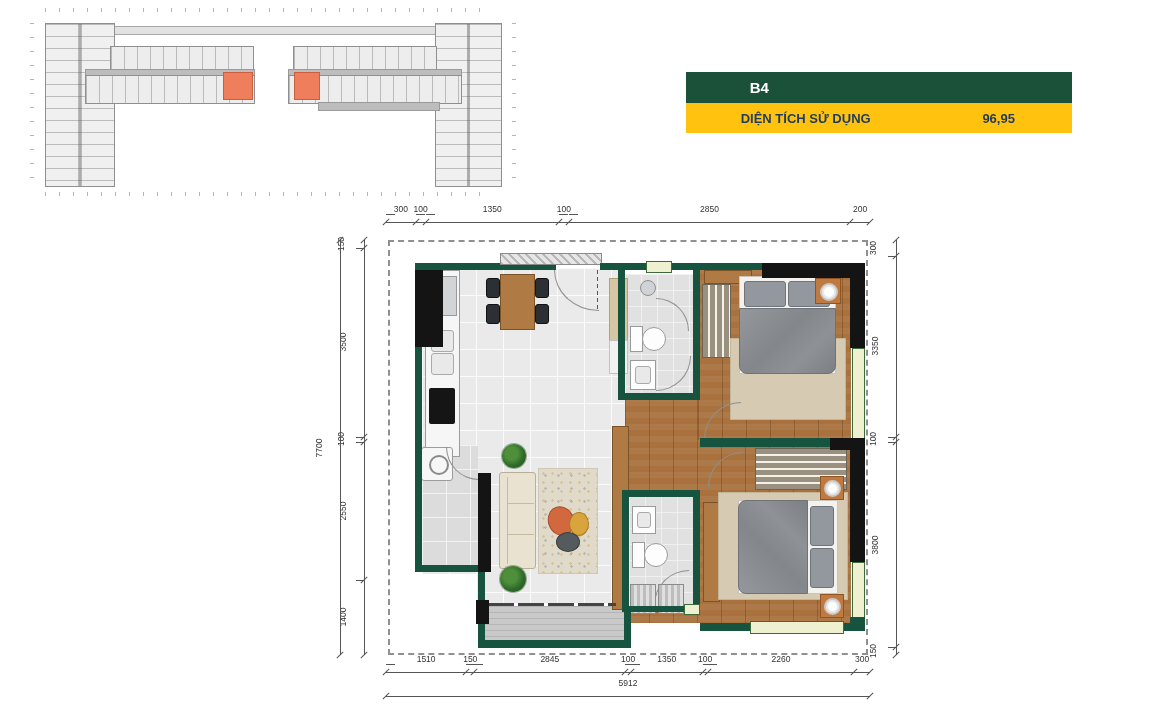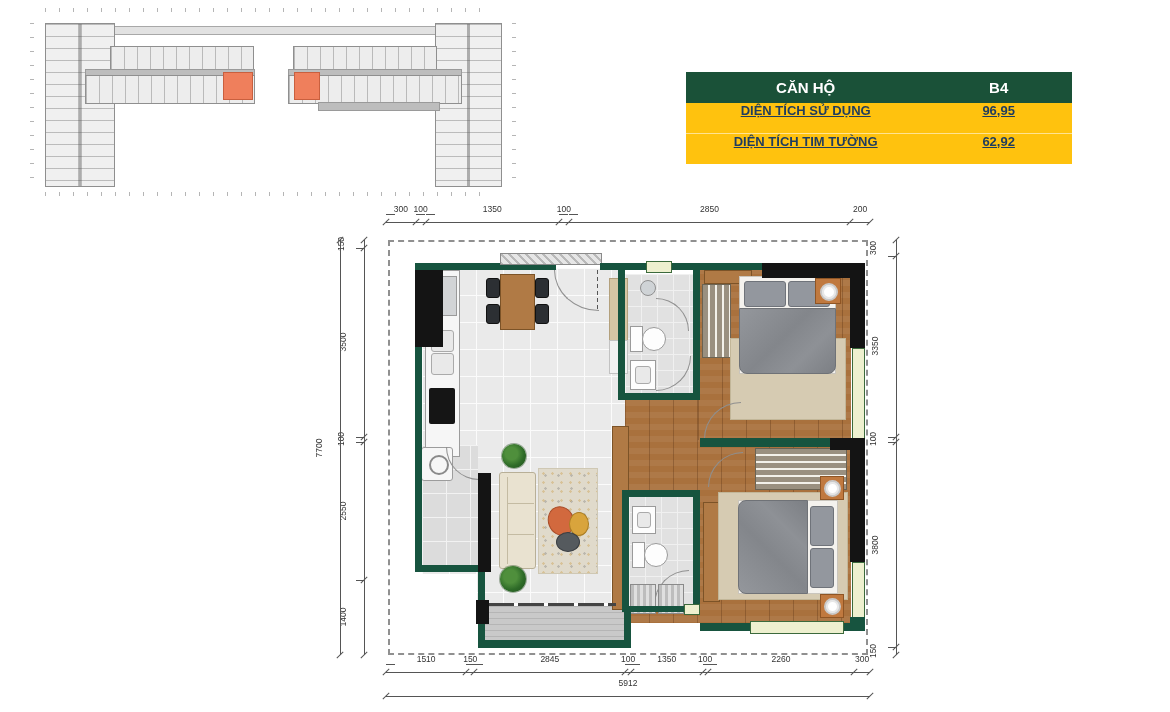--- a/index.html
+++ b/index.html
@@ -2,21 +2,21 @@
 <html><head>
 <meta charset="utf-8">
 <style>
   html,body{margin:0;padding:0;background:#ffffff;}
   body{width:1170px;height:712px;position:relative;font-family:"Liberation Sans",sans-serif;overflow:hidden;}
   .a{position:absolute;}
 
   
   .info-table{left:686px;top:72px;width:386px;}
   .it-header{display:flex;height:31px;background:#1a5138;color:#fff;font-weight:bold;font-size:15px;align-items:center;}
-  .it-row{display:flex;height:30px;background:#ffc20e;color:#1f3c5e;font-weight:bold;font-size:13px;align-items:flex-start;text-decoration:underline;}
+  .it-row{display:flex;height:30px;background:#ffc20e;color:#1f3c5e;font-weight:bold;font-size:13px;align-items:center;}
   .it-row + .it-row{border-top:1px solid rgba(255,255,255,.55);}
   .it-cell-l{width:62%;text-align:center;}
   .it-cell-r{width:38%;text-align:center;}
 
   
   .kp{left:30px;top:8px;width:490px;height:192px;}
   .kp-topline{background:#e2e2e2;border-top:1px solid #a8a8a8;border-bottom:1px solid #a8a8a8;}
   .kp-wing{background:#f0f0f0;border:1px solid #8f8f8f;
     background-image:repeating-linear-gradient(180deg,rgba(90,90,90,.35) 0 1px,transparent 1px 12px),
       linear-gradient(90deg,transparent 47%,rgba(90,90,90,.45) 48% 52%,transparent 53%);}
@@ -102,30 +102,25 @@
   <div class="a kp-corridor" style="left:258px;top:61px;width:172px;height:5px;"></div>
   <div class="a kp-band" style="left:55px;top:67px;width:168px;height:27px;"></div>
   <div class="a kp-band" style="left:258px;top:67px;width:172px;height:27px;"></div>
   <div class="a kp-corridor" style="left:288px;top:94px;width:120px;height:7px;"></div>
   <div class="a kp-orange" style="left:193px;top:64px;width:28px;height:26px;"></div>
   <div class="a kp-orange" style="left:264px;top:64px;width:24px;height:26px;"></div>
 </div>
 
 <div class="a info-table">
   <div class="it-header">
-    <div class="it-cell-l">CĂN HỘ</div>
     <div class="it-cell-r">B4</div>
   </div>
   <div class="it-row">
     <div class="it-cell-l">DIỆN TÍCH SỬ DỤNG</div>
     <div class="it-cell-r">96,95</div>
-  </div>
-  <div class="it-row">
-    <div class="it-cell-l">DIỆN TÍCH TIM TƯỜNG</div>
-    <div class="it-cell-r">62,92</div>
   </div>
 </div>
 
 <div class="dim-row" style="left:386px;top:214px;width:484px;height:16px;">
     <div class="dim-seg" style="flex-grow: 300;">
       <span class="dim-label">300</span>
     </div>
     <div class="dim-seg" style="flex-grow: 100;">
       <span class="dim-label">100</span>
     </div>

